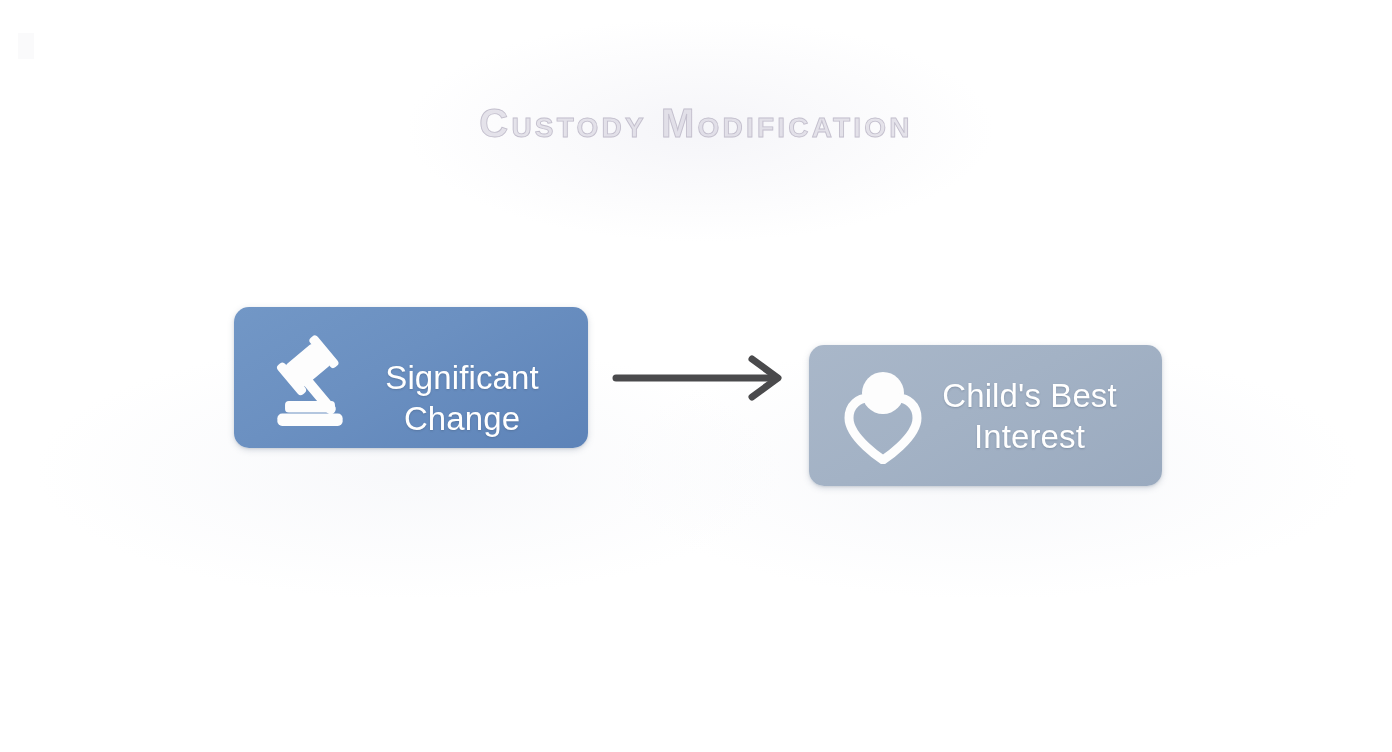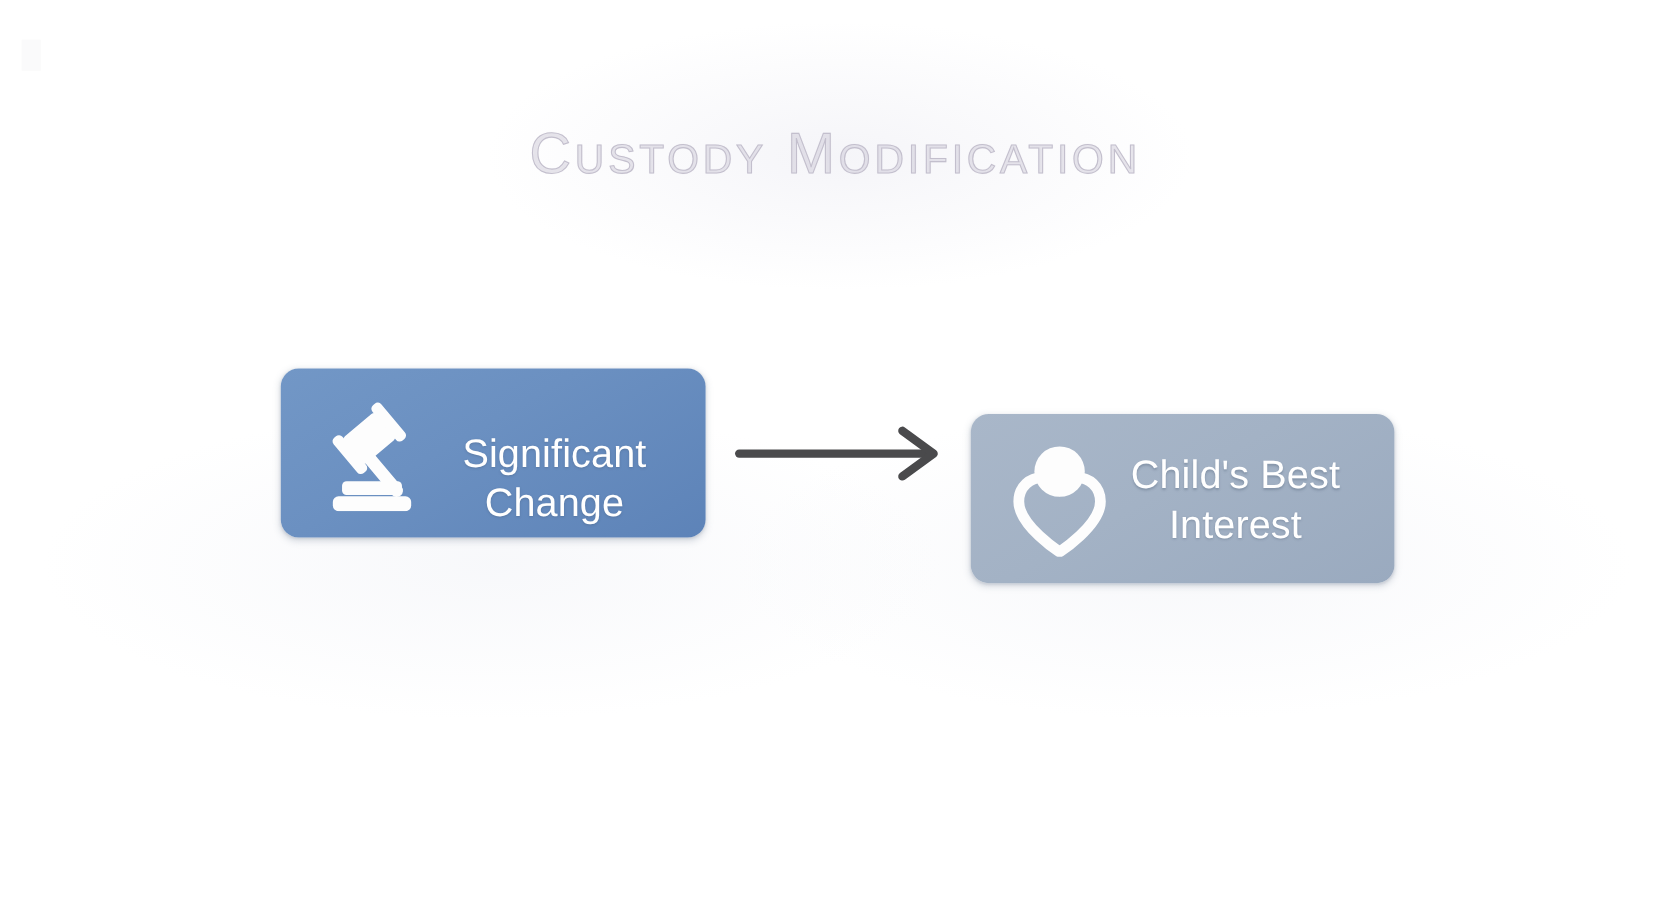--- a/index.html
+++ b/index.html
@@ -36,24 +36,24 @@
     pointer-events: none;
   }
 
   
   #page-title {
     position: absolute;
     left: 0;
     top: 101px;
     width: 1392px;
     text-align: center;
-    font-size: 48px;
+    font-size: 40px;
     font-variant: small-caps;
     letter-spacing: 3.2px;
-    font-weight: 400;
+    font-weight: 700;
     color: rgba(255,255,255,0);
     -webkit-text-stroke: 0.9px #c3bfcd;
     text-shadow: 0 0 1px rgba(200,196,210,0.45);
     white-space: nowrap;
     user-select: none;
   }
 
   
   #flow-row {
     position: absolute;

